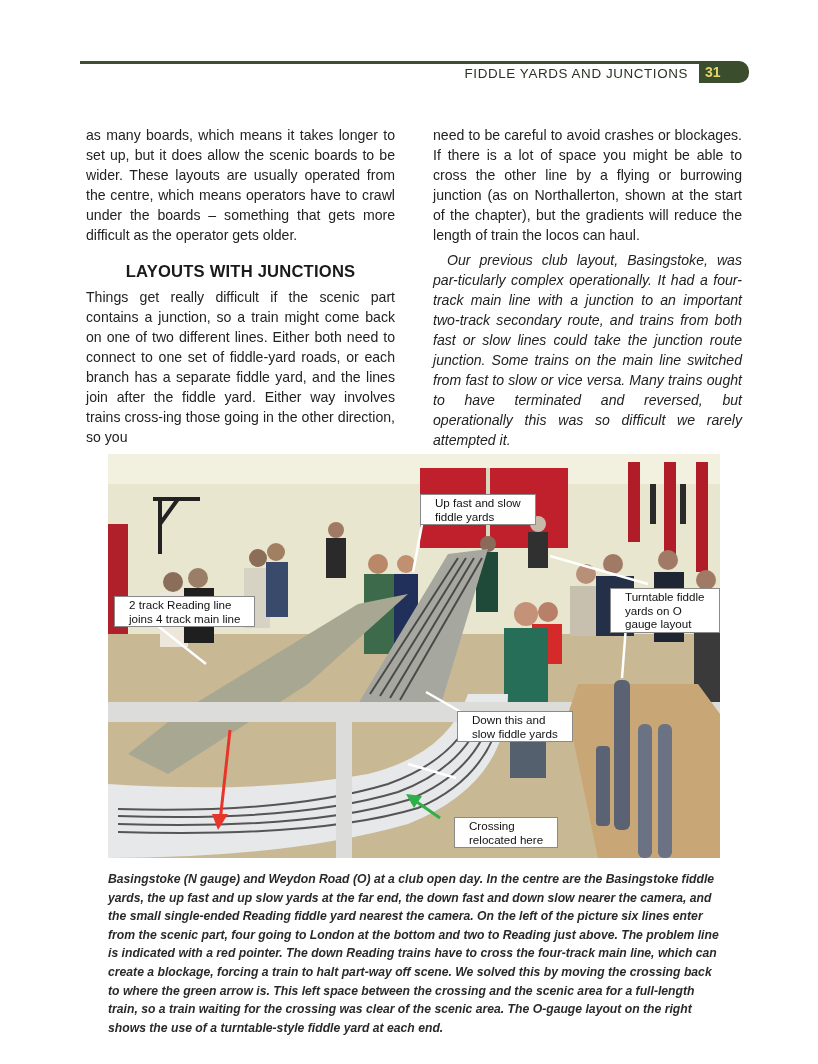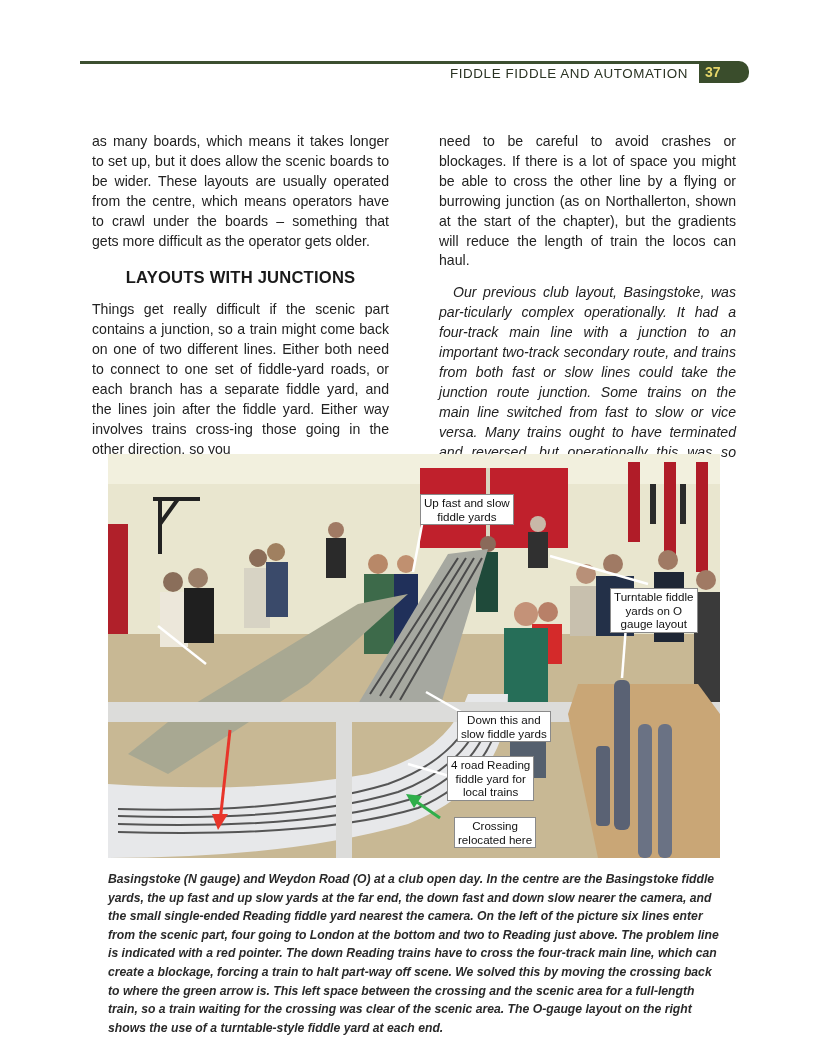--- a/index.html
+++ b/index.html
@@ -12,46 +12,46 @@
                   font-size: 13.4px; letter-spacing: 0.6px; color: #2a3323; text-align: right;
                   line-height: 19px; }
   .page-tab { position: absolute; left: 699px; top: 61px; width: 50px; height: 22px;
               background: #3a4d2c; border-radius: 0 10px 10px 0; }
   .page-number { position: absolute; left: 705px; top: 63px; font-size: 14px; font-weight: bold;
                  color: #e6d66a; line-height: 18px; }
 
   
   .col { position: absolute; top: 120px; width: 321px; font-size: 14.1px; line-height: 19.9px;
          text-align: justify; color: #222; }
-  .col p { margin: 12px; }
+  .col p { margin: 6px; }
   .col-left { left: 80px; }
   .col-right { left: 427px; }
   .indent { text-indent: 14px; font-style: italic; }
   .section-heading { margin: 17px 0 3px 0; font-size: 16.6px; font-weight: bold; letter-spacing: 0.2px;
                      color: #1a1a1a; text-align: center; line-height: 20px; }
 
   
   .figure { position: absolute; left: 108px; top: 454px; width: 612px; height: 404px; overflow: hidden;
             background: #cdc6b0; }
   .figure svg { position: absolute; left: 0; top: 0; }
   .callout { position: absolute; background: #ffffff; border: 1px solid #8a8a8a;
              font-family: "Liberation Sans", sans-serif; font-size: 11.6px; line-height: 13.6px;
-             color: #111; text-align: center; padding: 1px 3px; white-space: pre-line; }
+             color: #111; padding: 1px 14px; white-space: pre-line; }
 
   
   .caption { position: absolute; left: 108px; top: 870px; width: 614px; font-size: 12.2px;
              line-height: 18.6px; font-weight: bold; font-style: italic; color: #2a2a2a; }
 </style>
 </head>
 <body>
 
 <div class="header-rule"></div>
-<div class="running-head">FIDDLE FIDDLE AND AUTOMATION</div>
+<div class="running-head">FIDDLE YARDS AND JUNCTIONS</div>
 <div class="page-tab"></div>
-<div class="page-number">37</div>
+<div class="page-number">31</div>
 
 <div class="col col-left">
   <p>as many boards, which means it takes longer to set up, but it does allow the scenic boards to be wider. These layouts are usually operated from the centre, which means operators have to crawl under the boards – something that gets more difficult as the operator gets older.</p>
   <h2 class="section-heading">LAYOUTS WITH JUNCTIONS</h2>
   <p>Things get really difficult if the scenic part contains a junction, so a train might come back on one of two different lines. Either both need to connect to one set of fiddle-yard roads, or each branch has a separate fiddle yard, and the lines join after the fiddle yard. Either way involves trains cross-ing those going in the other direction, so you</p>
 </div>
 
 <div class="col col-right">
   <p>need to be careful to avoid crashes or blockages. If there is a lot of space you might be able to cross the other line by a flying or burrowing junction (as on Northallerton, shown at the start of the chapter), but the gradients will reduce the length of train the locos can haul.</p>
   <p class="indent">Our previous club layout, Basingstoke, was par-ticularly complex operationally. It had a four-track main line with a junction to an important two-track secondary route, and trains from both fast or slow lines could take the junction route junction. Some trains on the main line switched from fast to slow or vice versa. Many trains ought to have terminated and reversed, but operationally this was so difficult we rarely attempted it.</p>
@@ -137,25 +137,24 @@
     <line x1="360" y1="262" x2="318" y2="238" stroke="#ffffff" stroke-width="2.5"></line>
     <line x1="348" y1="324" x2="300" y2="310" stroke="#ffffff" stroke-width="2.5"></line>
     <line x1="122" y1="276" x2="112" y2="368" stroke="#e8352a" stroke-width="3"></line>
     <polygon points="104,360 120,360 110,376" fill="#e8352a"></polygon>
     <line x1="332" y1="364" x2="306" y2="346" stroke="#2fae4a" stroke-width="3"></line>
     <polygon points="298,340 314,342 306,354" fill="#2fae4a"></polygon>
   </svg>
 
   <div class="callout" style="left:312px; top:40px;">Up fast and slow
 fiddle yards</div>
+  <div class="callout" style="left:6px; top:142px;">2 track Reading line
+joins 4 track main line</div>
   <div class="callout" style="left:502px; top:134px;">Turntable fiddle
 yards on O
 gauge layout</div>
   <div class="callout" style="left:349px; top:257px;">Down this and
 slow fiddle yards</div>
-  <div class="callout" style="left:339px; top:302px;">4 road Reading
-fiddle yard for
-local trains</div>
   <div class="callout" style="left:346px; top:363px;">Crossing
 relocated here</div>
 </div>
 
 <div class="caption">Basingstoke (N gauge) and Weydon Road (O) at a club open day. In the centre are the Basingstoke fiddle yards, the up fast and up slow yards at the far end, the down fast and down slow nearer the camera, and the small single-ended Reading fiddle yard nearest the camera. On the left of the picture six lines enter from the scenic part, four going to London at the bottom and two to Reading just above. The problem line is indicated with a red pointer. The down Reading trains have to cross the four-track main line, which can create a blockage, forcing a train to halt part-way off scene. We solved this by moving the crossing back to where the green arrow is. This left space between the crossing and the scenic area for a full-length train, so a train waiting for the crossing was clear of the scenic area. The O-gauge layout on the right shows the use of a turntable-style fiddle yard at each end.</div>
 
 </body></html>

